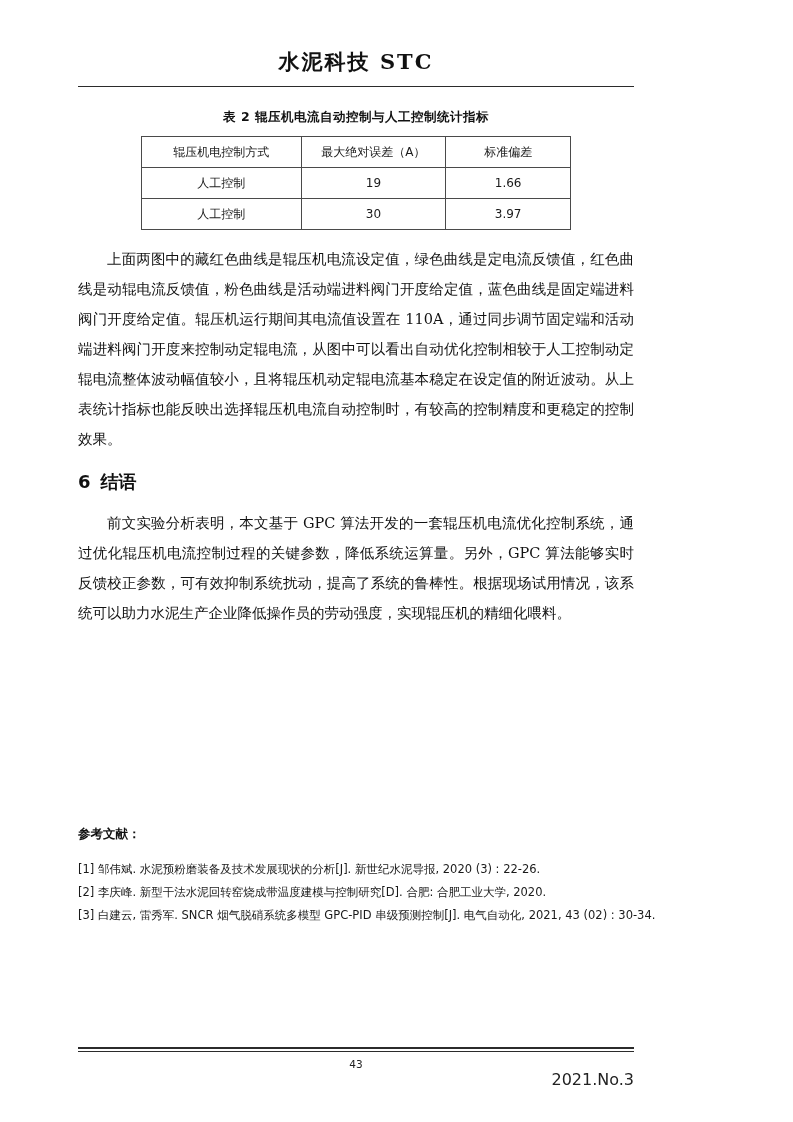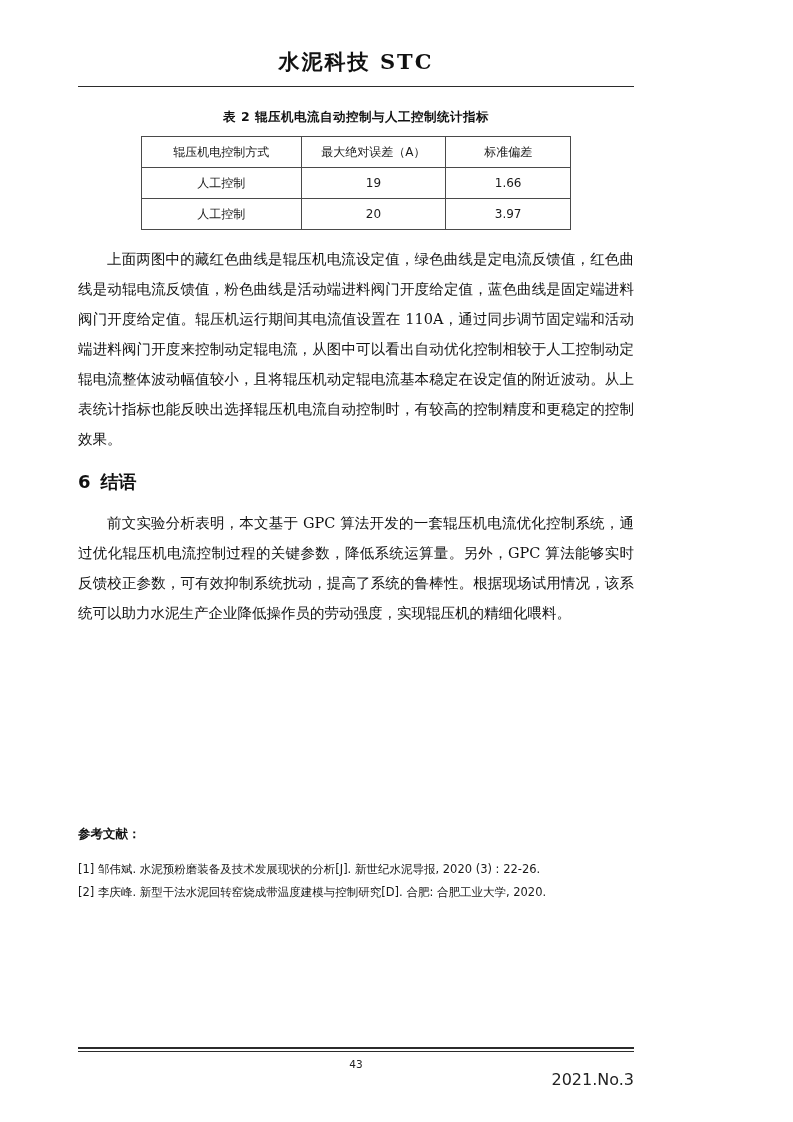--- a/index.html
+++ b/index.html
@@ -174,38 +174,39 @@
         <td>最大绝对误差（A）</td>
         <td>标准偏差</td>
       </tr>
       <tr>
         <td>人工控制</td>
         <td>19</td>
         <td>1.66</td>
       </tr>
       <tr>
         <td>人工控制</td>
-        <td>20</td>
+        <td>30</td>
         <td>3.97</td>
       </tr>
     </tbody>
   </table>
 
   <p class="body-text indent">上面两图中的藏红色曲线是辊压机电流设定值，绿色曲线是定电流反馈值，红色曲线是动辊电流反馈值，粉色曲线是活动端进料阀门开度给定值，蓝色曲线是固定端进料阀门开度给定值。辊压机运行期间其电流值设置在 110A，通过同步调节固定端和活动端进料阀门开度来控制动定辊电流，从图中可以看出自动优化控制相较于人工控制动定辊电流整体波动幅值较小，且将辊压机动定辊电流基本稳定在设定值的附近波动。从上表统计指标也能反映出选择辊压机电流自动控制时，有较高的控制精度和更稳定的控制效果。</p>
 
   <div class="section-heading">
     <span class="num">6</span><span>结语</span>
   </div>
 
   <p class="body-text indent">前文实验分析表明，本文基于 GPC 算法开发的一套辊压机电流优化控制系统，通过优化辊压机电流控制过程的关键参数，降低系统运算量。另外，GPC 算法能够实时反馈校正参数，可有效抑制系统扰动，提高了系统的鲁棒性。根据现场试用情况，该系统可以助力水泥生产企业降低操作员的劳动强度，实现辊压机的精细化喂料。</p>
 
   <div class="refs">
     <div class="refs-title">参考文献：</div>
     <div class="ref-item">[1]  邹伟斌.  水泥预粉磨装备及技术发展现状的分析[J]. 新世纪水泥导报, 2020 (3) : 22-26.</div>
     <div class="ref-item">[2]  李庆峰.  新型干法水泥回转窑烧成带温度建模与控制研究[D]. 合肥: 合肥工业大学, 2020.</div>
+    <div class="ref-item">[3]  白建云, 雷秀军. SNCR 烟气脱硝系统多模型 GPC-PID 串级预测控制[J]. 电气自动化, 2021, 43 (02) : 30-34.</div>
   </div>
 
   <div class="footer">
     <div class="footer-rule-thick"></div>
     <div class="footer-rule-thin"></div>
     <div class="footer-row">
       <div class="footer-page">43</div>
       <div class="footer-issue">2021.No.3</div>
     </div>
   </div>

